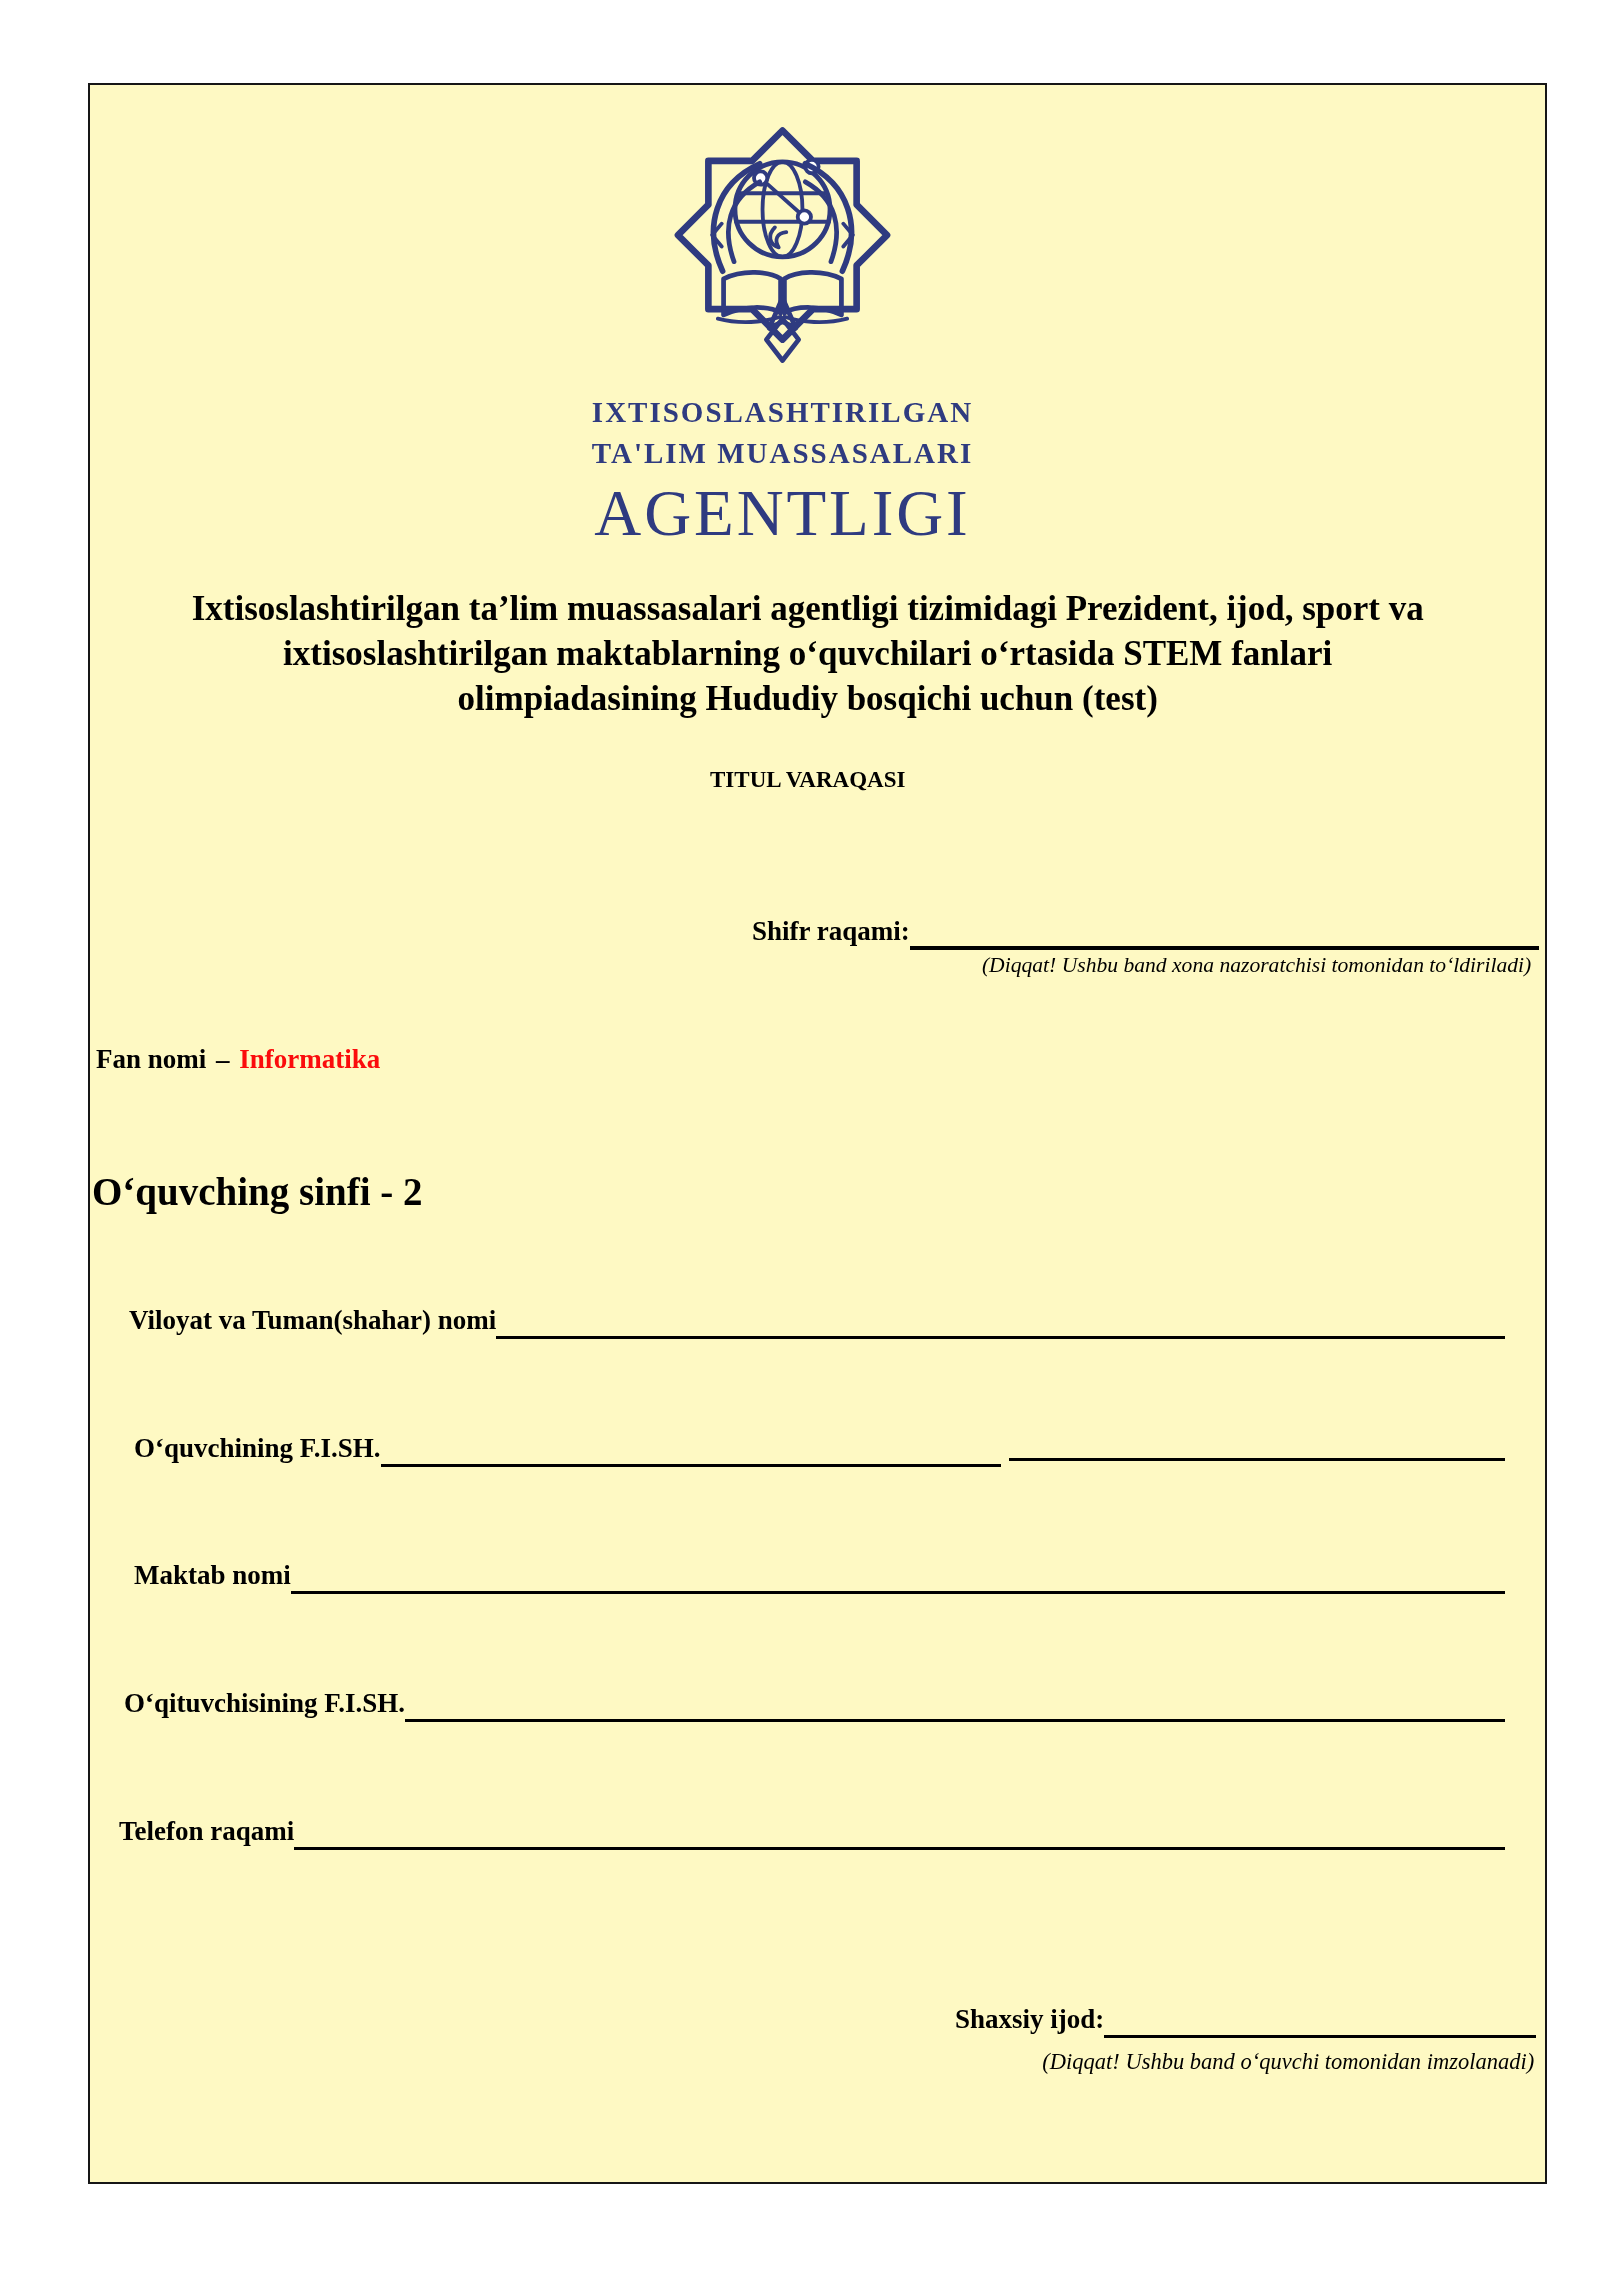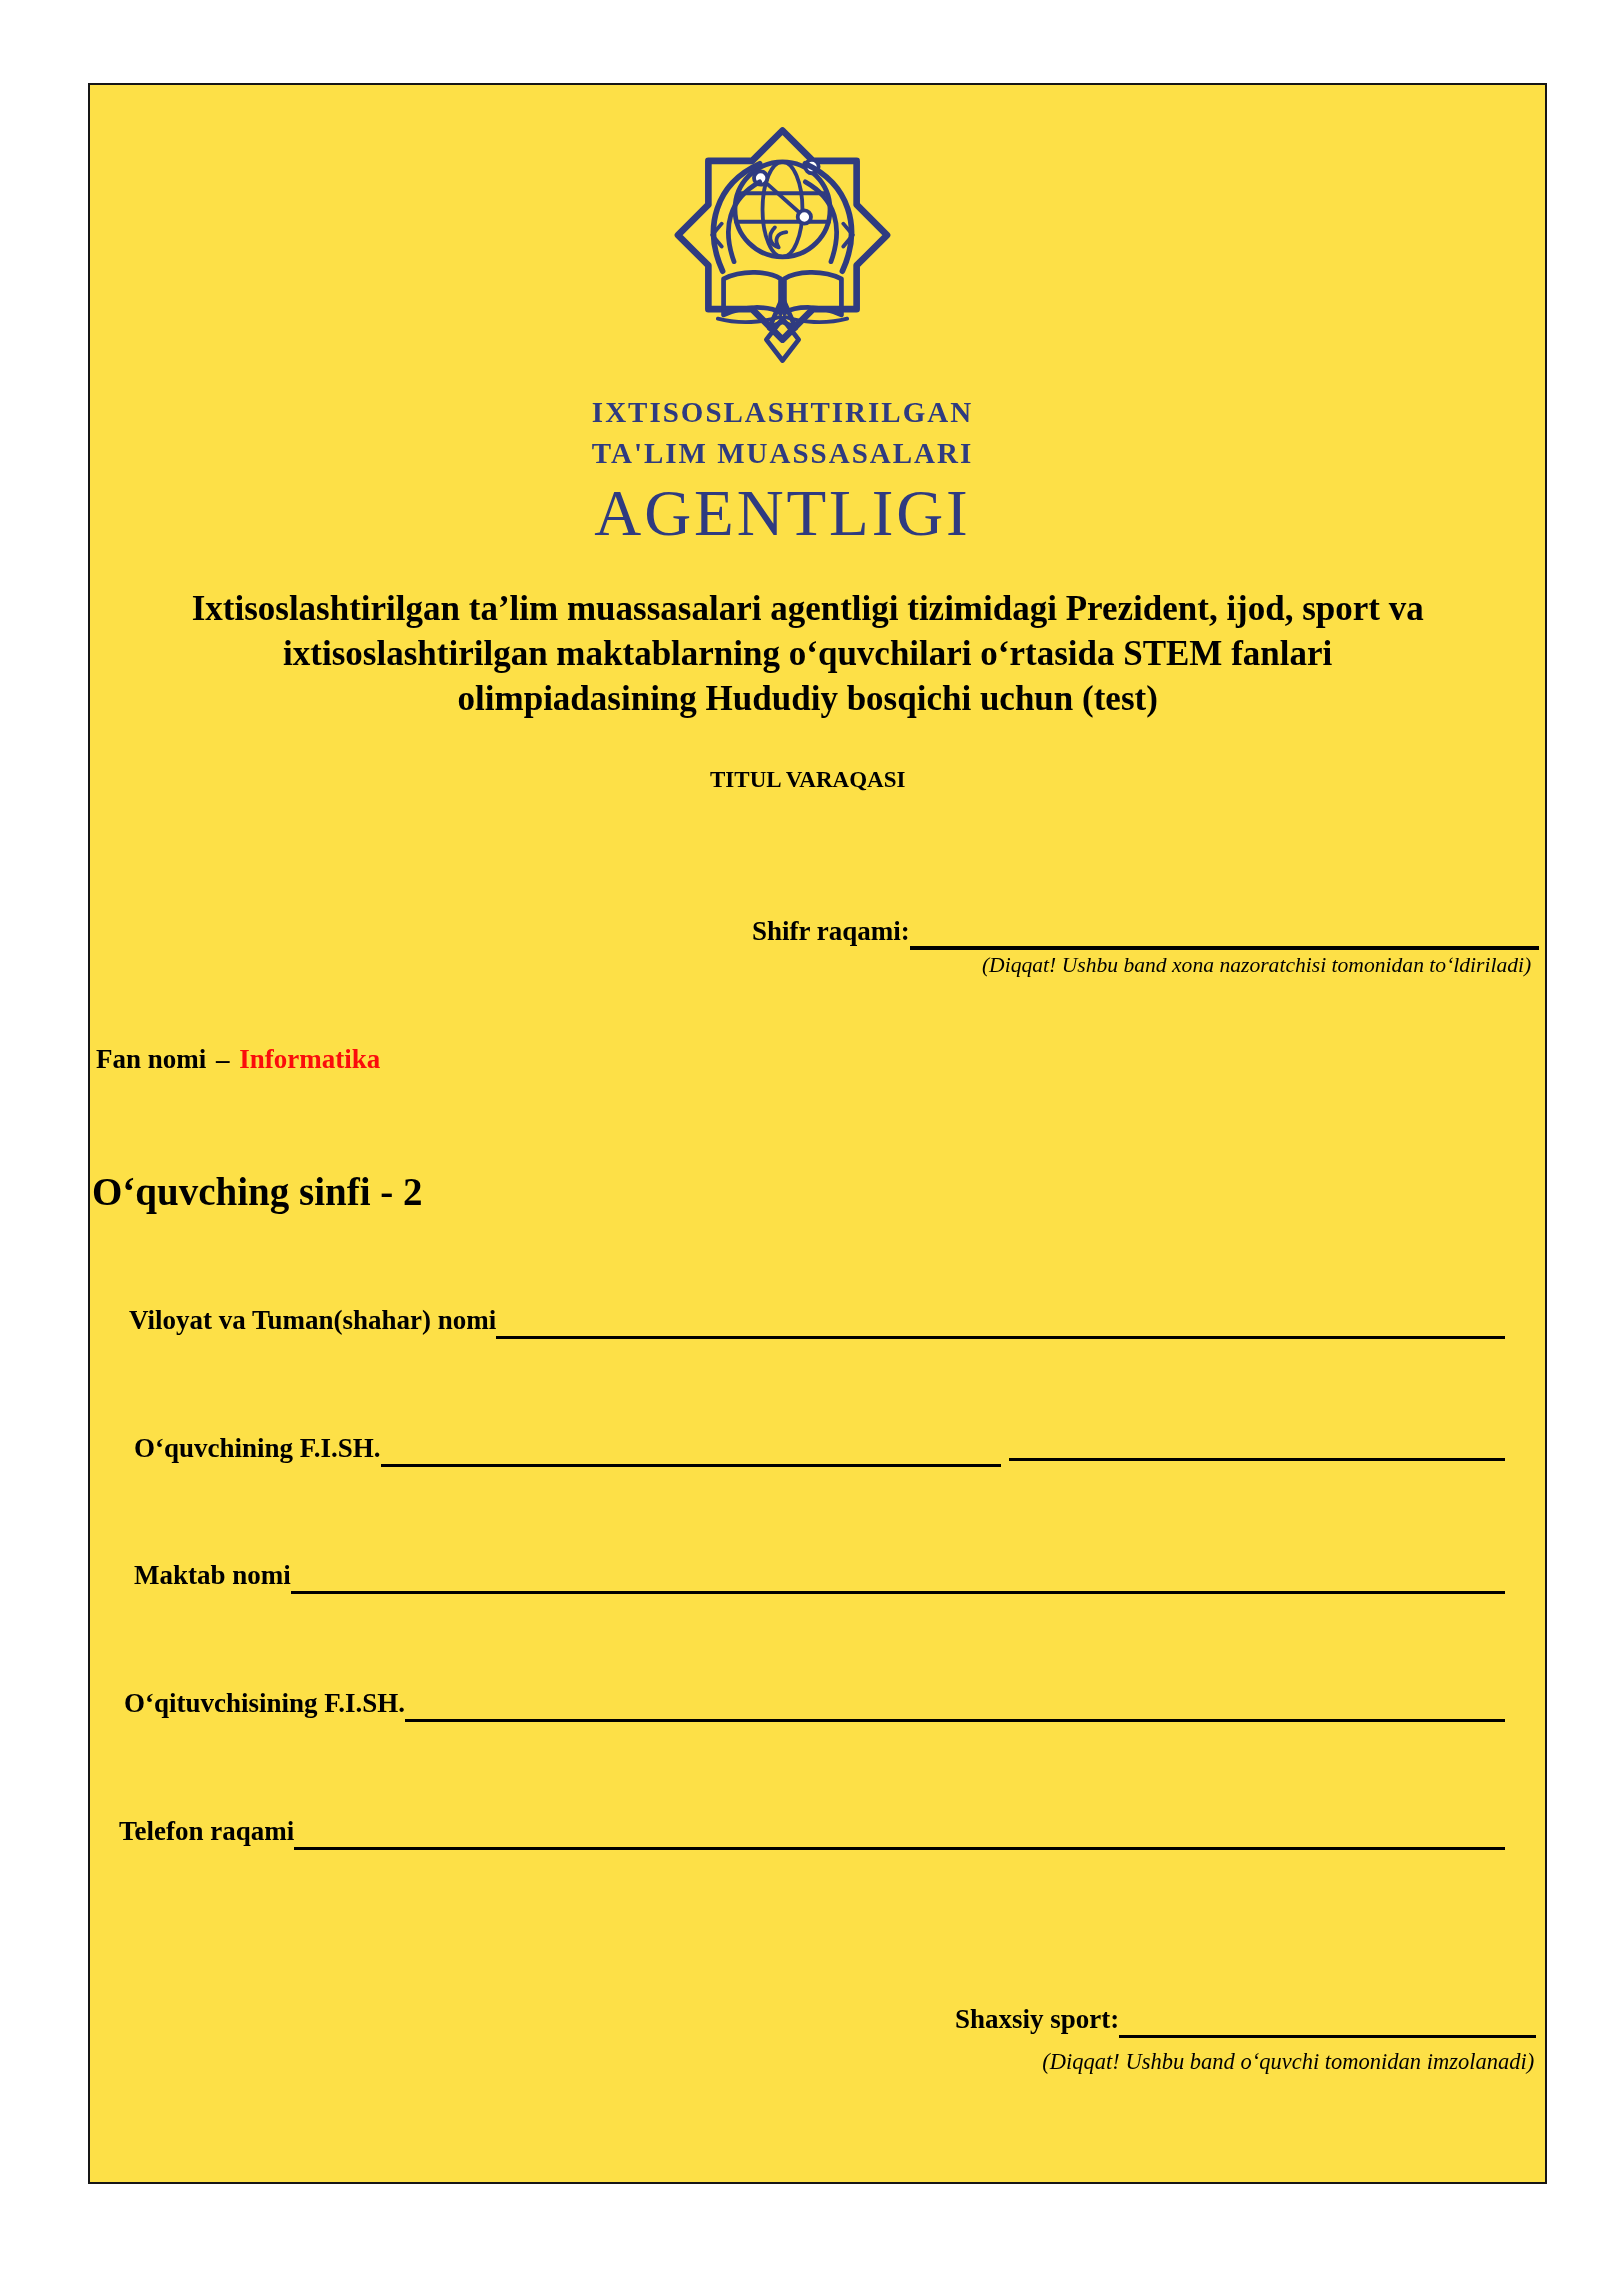--- a/index.html
+++ b/index.html
@@ -2,21 +2,21 @@
 <html><head>
 <meta charset="utf-8">
 <style>
   html,body{margin:0;padding:0;}
   body{
     width:1621px;height:2293px;background:#ffffff;position:relative;
     font-family:"Liberation Serif","DejaVu Serif",serif;color:#000;overflow:hidden;
   }
   .frame{
     position:absolute;left:88px;top:83px;width:1459px;height:2101px;
-    border:2.9px solid #161616;box-sizing:border-box;background:#fde047;
+    border:2.9px solid #161616;box-sizing:border-box;background:#fef9c3;
   }
   
   .emblem{position:absolute;top:36px;left:578px;width:229px;height:249px;}
   .emblem svg{width:100%;height:100%;}
   .logo-text{
     position:absolute;top:307px;left:0;width:100%;text-align:center;
     transform:translateX(-35px);color:#2f3b80;
   }
   .logo-l12{font-size:29px;font-weight:bold;letter-spacing:2px;line-height:41px;}
   .logo-l3{font-size:65px;font-weight:normal;letter-spacing:2.9px;line-height:71px;margin-top:3.9px;}
@@ -140,19 +140,19 @@
     <span class="lbl">Oʻqituvchisining F.I.SH.</span>
     <span class="line"></span>
   </div>
 
   <div class="row field-5">
     <span class="lbl">Telefon raqami</span>
     <span class="line"></span>
   </div>
 
   <div class="row sig-row">
-    <span class="lbl">Shaxsiy sport:</span>
+    <span class="lbl">Shaxsiy ijod:</span>
     <span class="line"></span>
   </div>
   <div class="note sig-note">(Diqqat! Ushbu band oʻquvchi tomonidan imzolanadi)</div>
 
 </div>
 
 
 </body></html>

